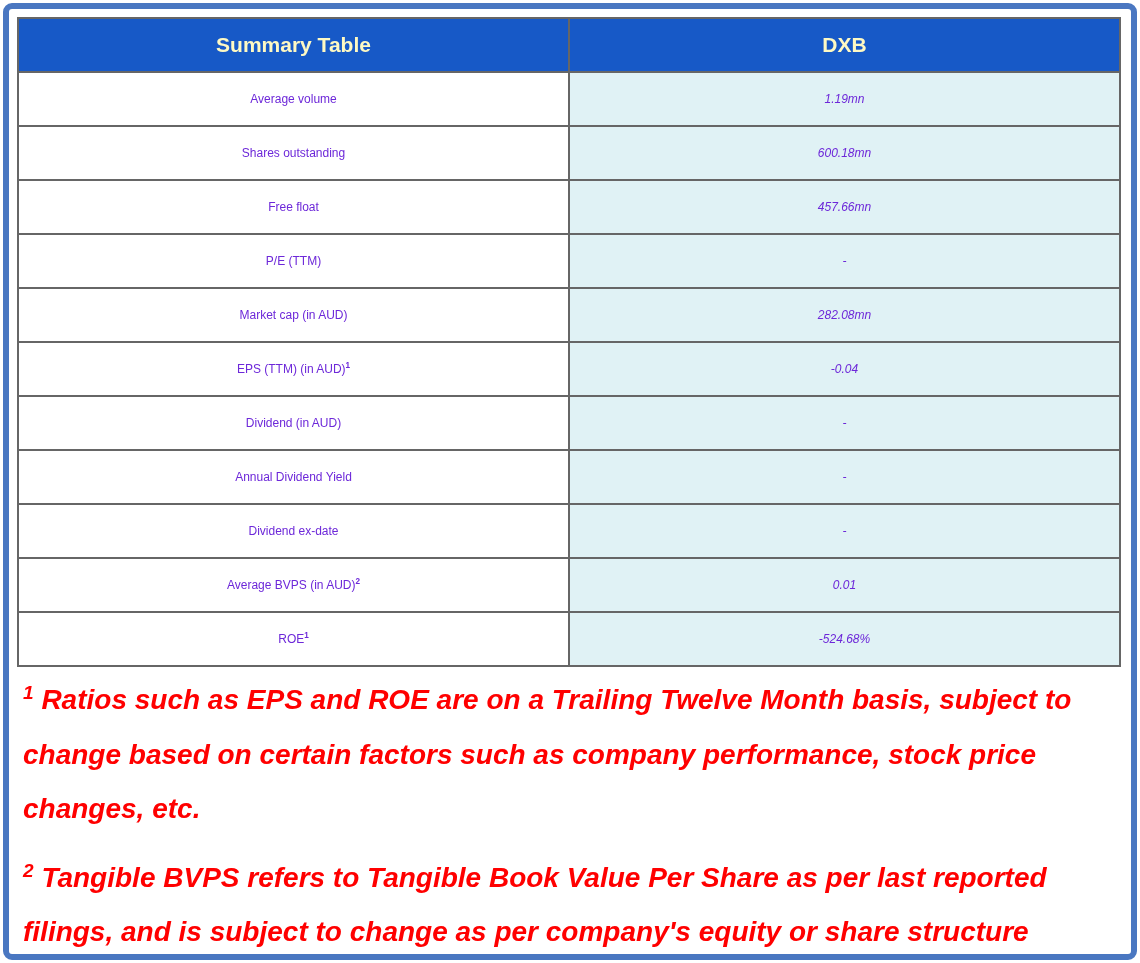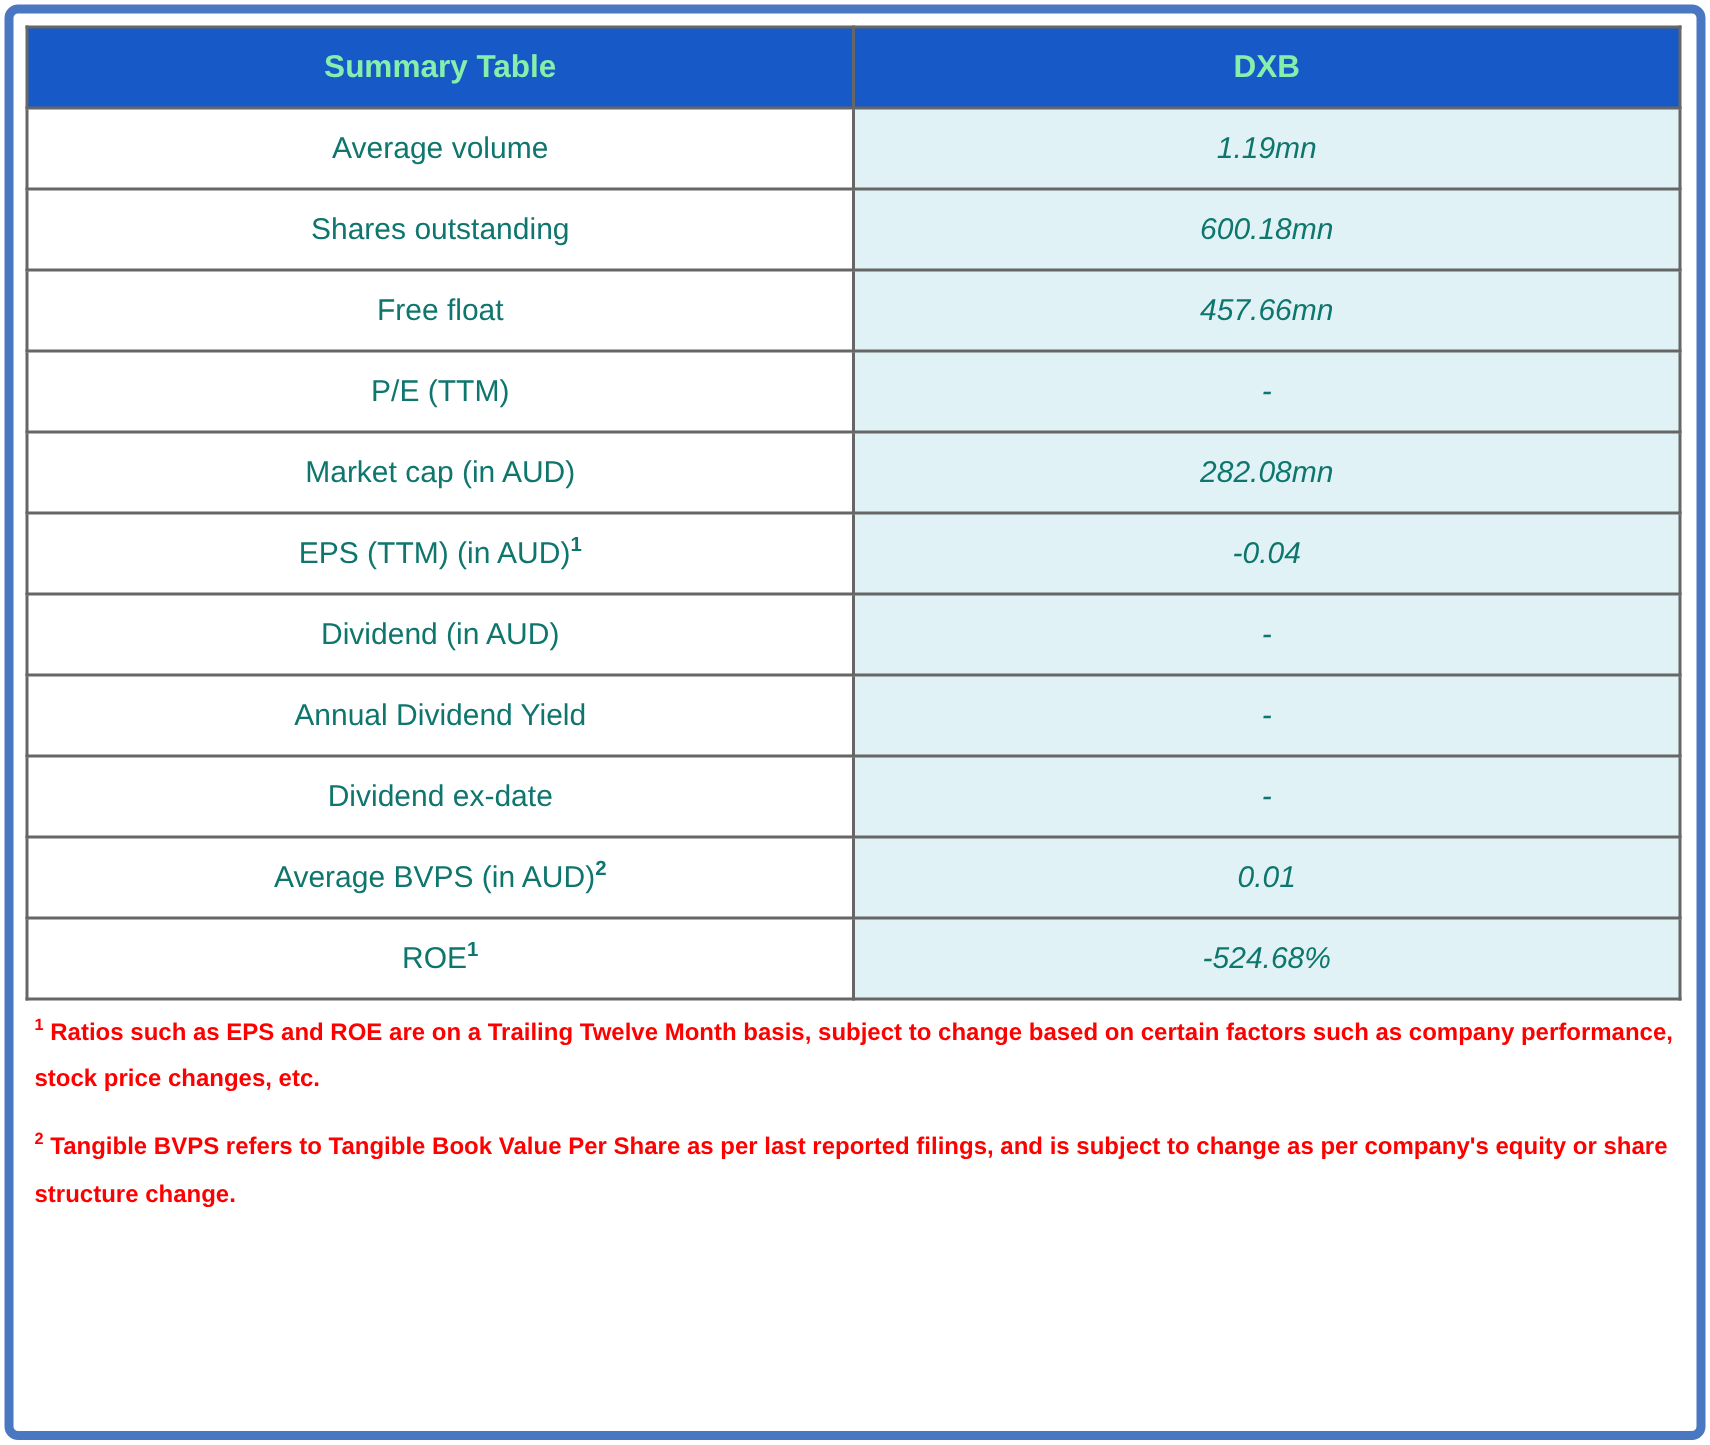--- a/index.html
+++ b/index.html
@@ -25,44 +25,45 @@
   table.summary {
     width: 1104px;
     border-collapse: collapse;
     table-layout: fixed;
   }
   table.summary th, table.summary td {
     border: 2px solid #666666;
     height: 54px;
     text-align: center;
     vertical-align: middle;
-    font-size: 20px;
-    color: #0f766e;
+    font-size: 12px;
+    color: #6d28d9;
   }
   table.summary th {
     background: #1759C7;
-    color: #86efac;
+    color: #fef9c3;
     font-weight: 700;
     font-size: 21px;
   }
   td.label-cell { background: #ffffff; width: 50%; }
   td.value-cell { background: #E0F2F5; width: 50%; font-style: italic; }
   sup {
     font-size: 0.68em;
     font-weight: 700;
     vertical-align: super;
     line-height: 0;
   }
   .footnotes {
     margin: 6px 4px 0 6px;
   }
   .footnote {
     color: #FF0000;
     font-weight: 700;
-    font-size: 16px;
+    font-style: italic;
+    font-size: 28px;
     line-height: 1.95;
     margin-bottom: 14px;
   }
   .footnote sup {
     color: #FF0000;
     font-weight: 700;
   }
 </style>
 </head>
 <body>

